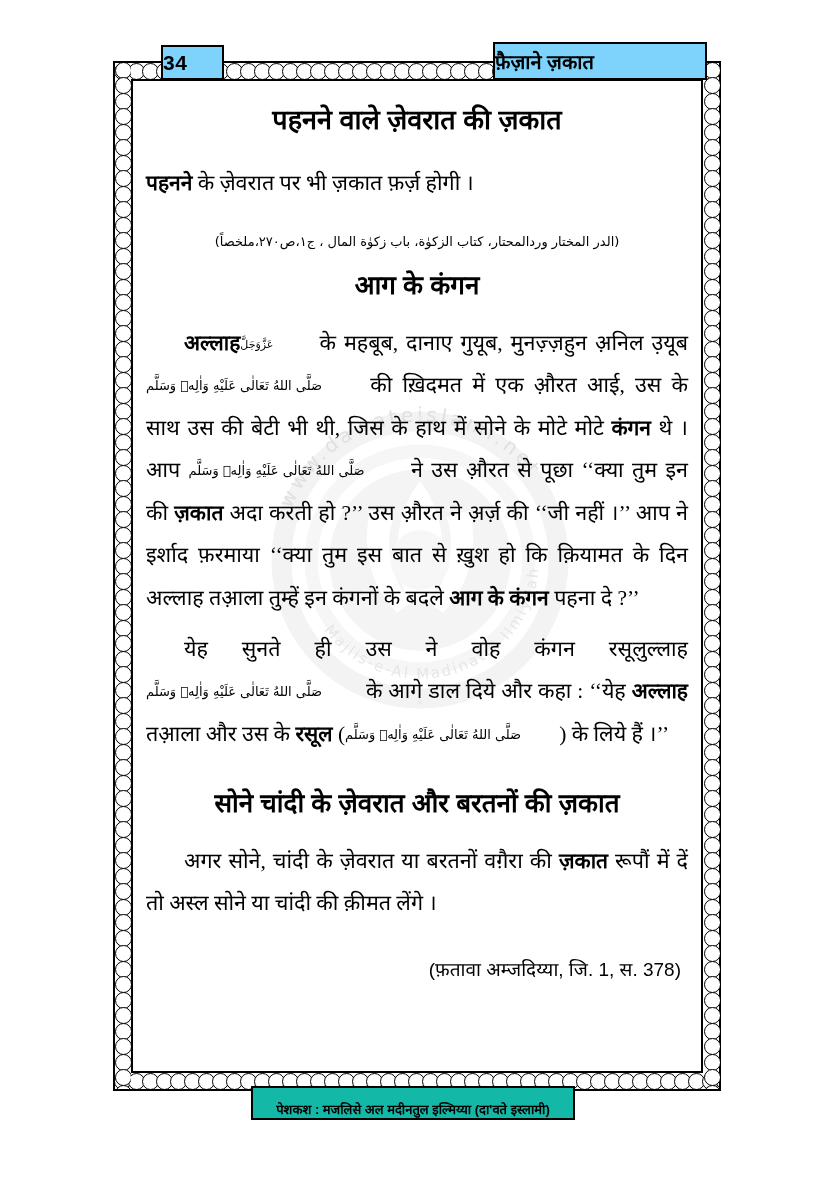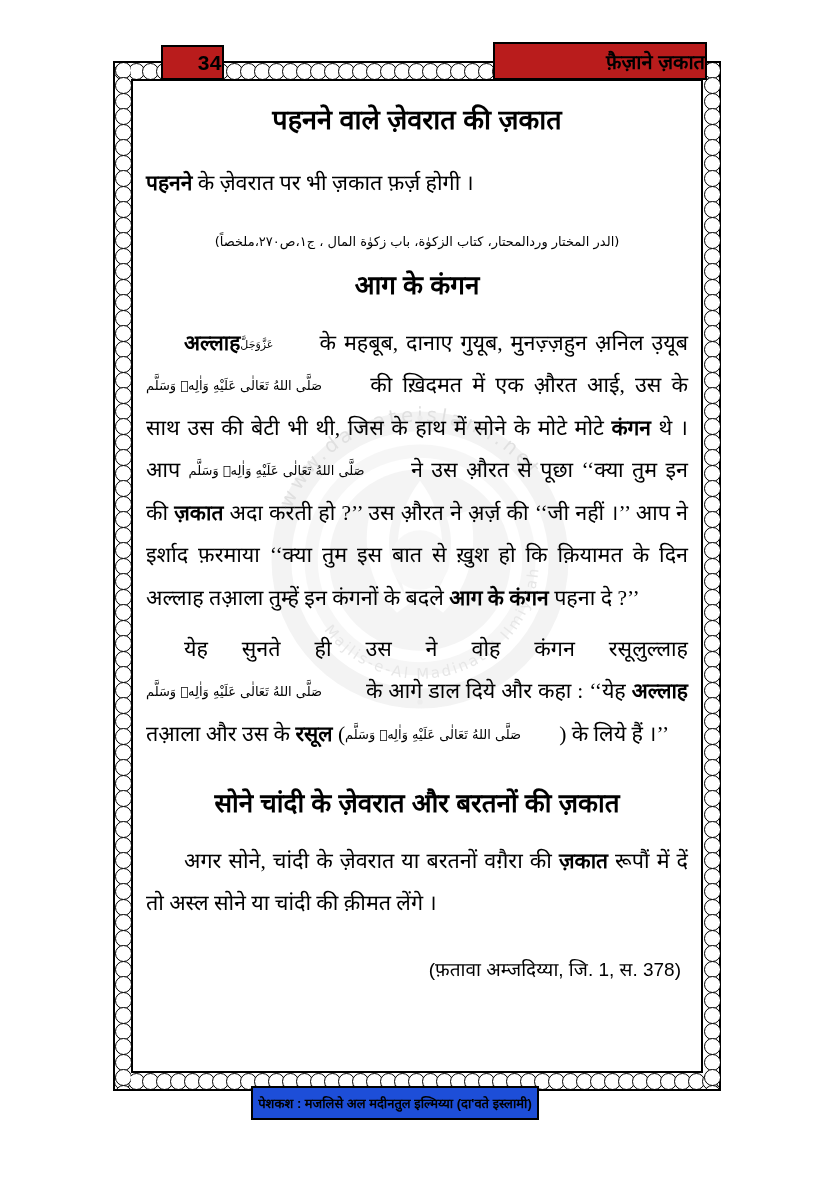--- a/index.html
+++ b/index.html
@@ -60,48 +60,48 @@
     transform:translate(-50%,-50%);
     width:330px;height:330px;
     opacity:.30;
     pointer-events:none;
     z-index:1;
   }
 
   
   .hdr-box{
     position:absolute;
-    background:#b91c1c;
+    background:#7dd3fc;
     border:2.5px solid #000;
     box-sizing:border-box;
     z-index:6;
     text-align:center;
-    display:flex;align-items:center;justify-content:flex-end;
+    display:flex;align-items:center;justify-content:flex-start;
   }
   #page-number-box{
     left:161px;top:45px;width:63px;height:35px;
   }
   #page-number-box .txt{
     font-family:"Liberation Sans","DejaVu Sans",sans-serif;
     font-weight:700;font-size:21px;letter-spacing:.5px;
   }
   #book-title-box{
     left:493px;top:42px;width:214px;height:38px;
   }
   #book-title-box .txt{
     font-family:"Liberation Sans","DejaVu Sans",sans-serif;
-    font-weight:700;font-size:20px;margin-left:36px;
+    font-weight:700;font-size:20px;
   }
 
   
   #footer-box{
     position:absolute;
-    left:251px;top:1086px;width:288px;height:34px;
-    background:#1d4ed8;border:2.5px solid #000;box-sizing:border-box;
-    display:flex;align-items:center;justify-content:center;
+    left:251px;top:1086px;width:324px;height:34px;
+    background:#14b8a6;border:2.5px solid #000;box-sizing:border-box;
+    display:flex;align-items:flex-end;justify-content:center;
     z-index:6;
   }
   #footer-box .txt{
     font-family:"Liberation Sans","DejaVu Sans",sans-serif;
     font-weight:700;font-size:13px;white-space:nowrap;
   }
 
   
   #content{
     position:absolute;

